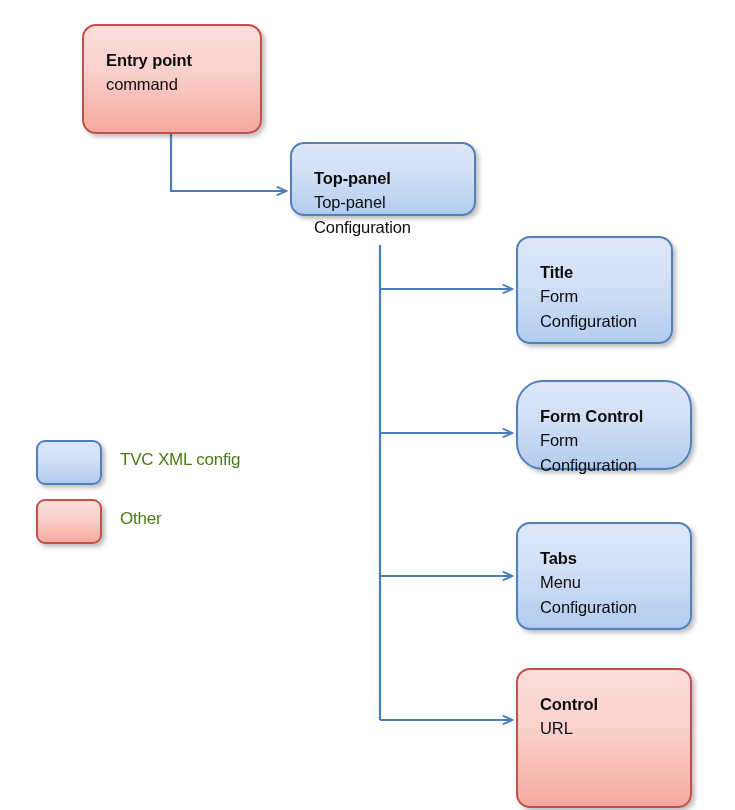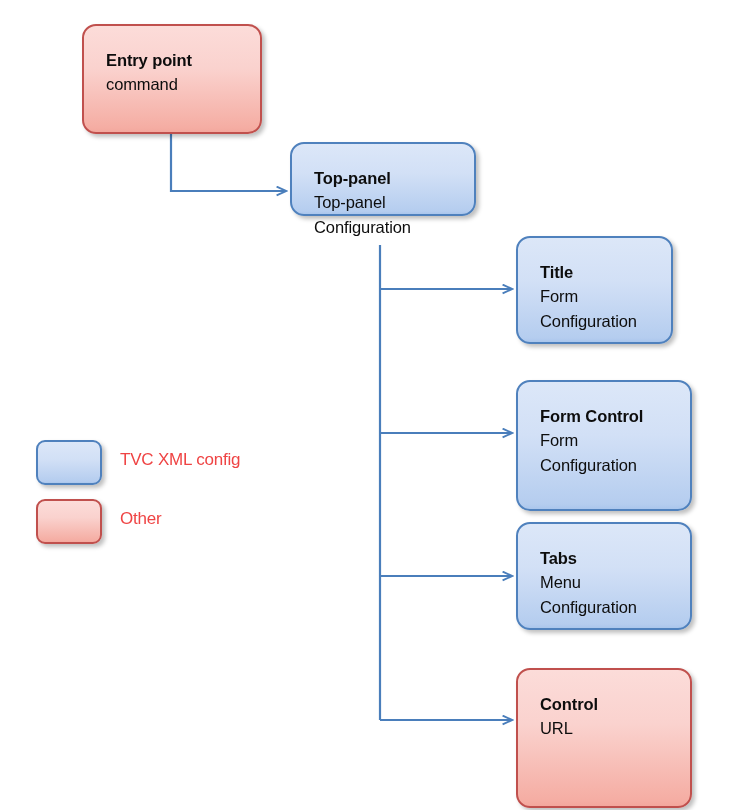--- a/index.html
+++ b/index.html
@@ -55,21 +55,21 @@
     font-size: 16.5px;
     font-weight: normal;
     color: #0d0d0d;
     line-height: 1.48;
     letter-spacing: -0.1px;
   }
   
   #node-entry-point { left: 82px;  top: 24px;  width: 180px; height: 110px; }
   #node-top-panel   { left: 290px; top: 142px; width: 186px; height: 74px; }
   #node-title       { left: 516px; top: 236px; width: 157px; height: 108px; }
-  #node-form-control{ left: 516px; top: 380px; width: 176px; height: 131px; }
+  #node-form-control{ left: 516px; top: 380px; width: 176px; height: 90px; border-radius: 27px; }
   #node-tabs        { left: 516px; top: 522px; width: 176px; height: 108px; }
   #node-control     { left: 516px; top: 668px; width: 176px; height: 140px; }
 
   
   #legend {
     position: absolute;
     left: 36px;
     top: 440px;
     width: 260px;
   }
@@ -95,21 +95,21 @@
   }
   .legend-swatch.red {
     border-color: #c0504d;
     background: linear-gradient(to bottom, #fcdcd9 0%, #fad2ce 40%, #f5ada3 96%, #f3a79d 100%);
   }
   .legend-label {
     position: absolute;
     left: 84px;
     top: 10px;
     font-size: 17px;
-    color: #ef4444;
+    color: #4d7c0f;
     white-space: nowrap;
     letter-spacing: -0.2px;
   }
 </style>
 </head>
 <body>
 
 <div id="diagram-canvas">
 
   <svg id="connector-layer" viewBox="0 0 735 810" width="735" height="810" xmlns="http://www.w3.org/2000/svg">

